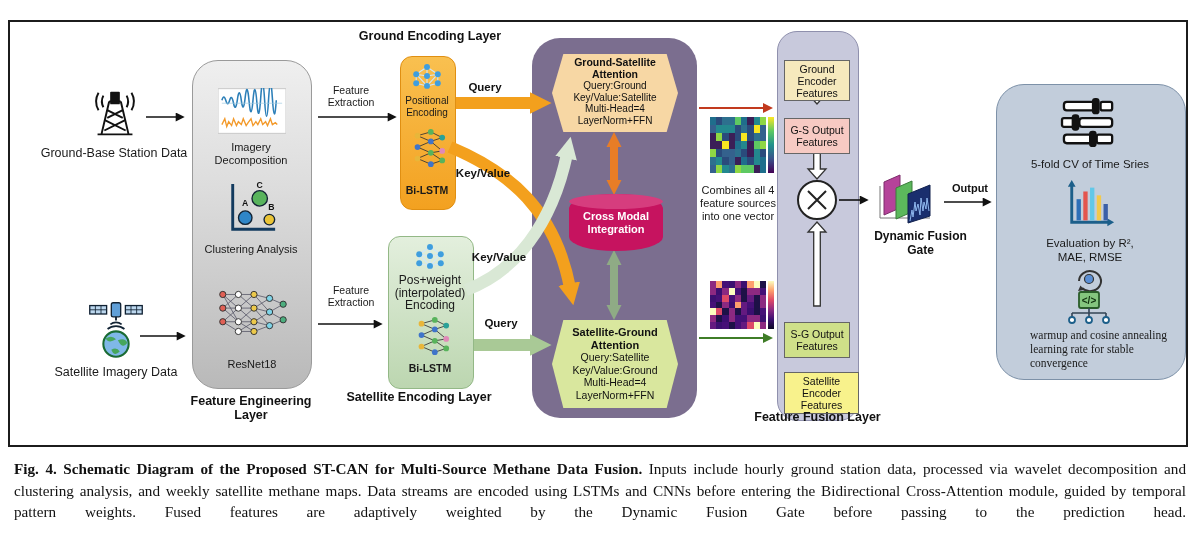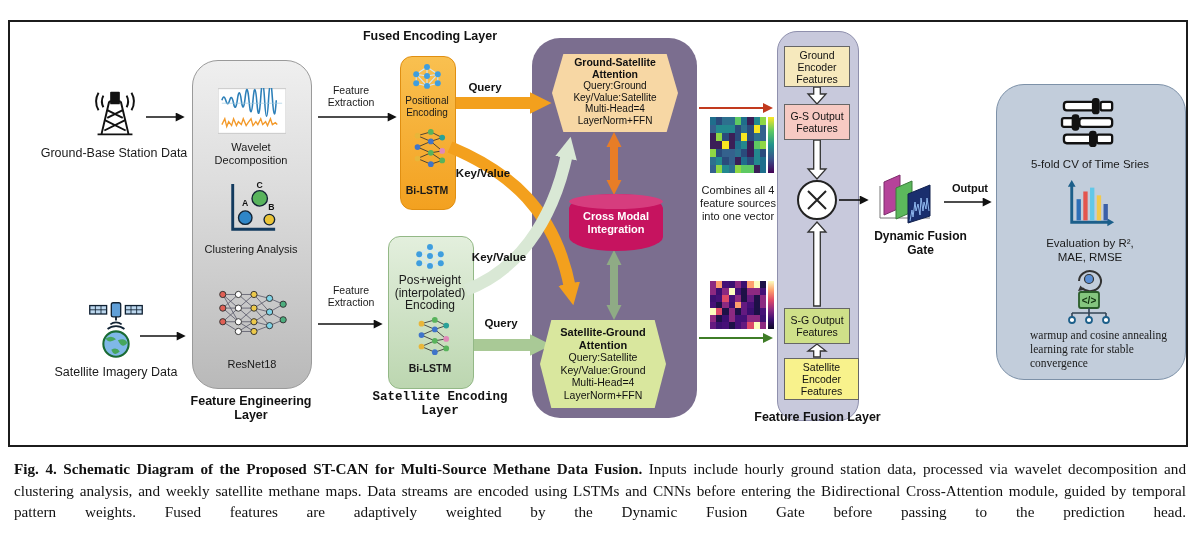--- a/index.html
+++ b/index.html
@@ -21,21 +21,21 @@
   .hex1{background:#f7d7a4;}
   .hex2{background:#d9e79e;}
   .hex .hd{font-weight:bold;font-size:10.5px;line-height:11.5px;text-align:center;color:#111;}
   .hex .ln{font-size:10px;line-height:11.5px;text-align:center;color:#111;}
   .cylinder{background:#c6135f;border-radius:47px/14px;}
   .cylinder:before{content:"";position:absolute;left:0;right:0;top:0;height:15px;
                    background:#d63d7e;border-radius:50%;}
   .cyltext{position:absolute;left:0;right:0;top:16px;color:#fff;font-weight:bold;
            font-size:11px;line-height:12.5px;text-align:center;}
   .fbox{border:1px solid #666;font-size:10.5px;line-height:12px;text-align:center;
-        color:#111;display:flex;align-items:center;justify-content:center;padding:17px 2px;box-sizing:border-box;font-weight:500;}
+        color:#111;display:flex;align-items:center;justify-content:center;padding:17px 2px;box-sizing:border-box;font-weight:500;margin-top:14px;}
   .f-cream{background:#f6e9bd;} .f-pink{background:#f7cac3;} .f-grn{background:#cfe089;} .f-yel{background:#f8f28c;}
   .hm{display:flex;gap:2px;}
   .hm-grid{display:grid;grid-template-columns:repeat(9,1fr);grid-auto-rows:1fr;flex:1;height:100%;}
   .hm-grid i{display:block;}
   .cb{width:6px;height:100%;}
   .cb-vir{background:linear-gradient(180deg,#fde725,#5ec962,#21918c,#3b528b,#440154);}
   .cb-mag{background:linear-gradient(180deg,#fcfdbf,#fe9f6d,#de4968,#8c2981,#3b0f70,#0b0724);}
   .serif{font-family:"Liberation Serif","DejaVu Serif",serif;}
   .caption{font-family:"Liberation Serif","DejaVu Serif",serif;font-size:15.2px;line-height:21.5px;
            color:#111;text-align:justify;text-align-last:justify;}
@@ -139,21 +139,21 @@
     <path d="M21 41 q7 -4 11 1 q-8 5 -11 -1 Z M34 43 q8 -3 10 3 q-5 7 -10 -3 Z M27 53 q6 -3 9 2 q-6 6 -9 -2 Z" fill="#46a65c"></path>
   </svg>
   <div class="abs z3 small" style="left:36px;top:366px;width:160px;font-size:12.5px;font-weight:500;">Satellite Imagery Data</div>
 
   <svg class="abs z3" style="left:218px;top:88px;" width="68" height="46" viewBox="0 0 70 46">
     <rect width="70" height="46" fill="#fff" stroke="#c8c8c8"></rect>
     <path d="M4 12 q2 -7 4 0 t4 0 t4 3 t4 -4 t4 1 t4 -3 t4 4 t4 -1 t4 2 t4 -5 t4 3 t4 0 t4 -2 t4 2" stroke="#2c7fb8" stroke-width="1.6" fill="none"></path>
     <path d="M4 15 h62" stroke="#9ecae1" stroke-width="0.7" fill="none"></path>
     <path d="M4 37 l3 -6 2 8 2 -5 3 4 2 -7 3 7 2 -4 3 3 2 -6 3 7 2 -3 3 -4 2 7 3 -4 2 3 3 -6 2 6 3 -3 2 4 3 -7 2 6 3 -2 2 2" stroke="#f39a2b" stroke-width="1.4" fill="none"></path>
   </svg>
-  <div class="abs z3 small" style="left:194px;top:141px;width:114px;">Wavelet Decomposition</div>
+  <div class="abs z3 small" style="left:194px;top:141px;width:114px;">Imagery Decomposition</div>
 
   <svg class="abs z3" style="left:225px;top:180px;" width="54" height="58" viewBox="0 0 56 60">
     <path d="M8 4 V51 H52" stroke="#123a5e" stroke-width="3" fill="none"></path>
     <circle cx="21" cy="39" r="7" fill="#2f86c8" stroke="#123" stroke-width="1.4"></circle>
     <circle cx="36" cy="19" r="8" fill="#58b35c" stroke="#123" stroke-width="1.4"></circle>
     <circle cx="46" cy="41" r="5.5" fill="#eac437" stroke="#123" stroke-width="1.4"></circle>
     <text x="21" y="27" font-size="9" font-weight="bold" text-anchor="middle" fill="#111">A</text>
     <text x="36" y="8" font-size="9" font-weight="bold" text-anchor="middle" fill="#111">C</text>
     <text x="48" y="31" font-size="9" font-weight="bold" text-anchor="middle" fill="#111">B</text>
   </svg>
@@ -184,21 +184,21 @@
       <circle cx="70" cy="20" r="3.2" fill="#4cae7e"></circle>
         <circle cx="70" cy="36" r="3.2" fill="#4cae7e"></circle>
     </g>
   </svg>
   <div class="abs z3 small" style="left:210px;top:358px;width:84px;">ResNet18</div>
   <div class="abs z3 lbl" style="left:175px;top:394px;width:152px;">Feature Engineering Layer</div>
 
   <div class="abs z3 small" style="left:320px;top:84px;width:62px;font-size:10.5px;line-height:12px;">Feature Extraction</div>
   <div class="abs z3 small" style="left:320px;top:284px;width:62px;font-size:10.5px;line-height:12px;">Feature Extraction</div>
 
-  <div class="abs z3 lbl" style="left:340px;top:29px;width:180px;">Fused Encoding Layer</div>
+  <div class="abs z3 lbl" style="left:340px;top:29px;width:180px;">Ground Encoding Layer</div>
   <svg class="abs z3" style="left:409px;top:61px;" width="36" height="30" viewBox="0 0 40 32">
     <g stroke="#cfe7fa" stroke-width="1.2" fill="none">
       <path d="M20 6 L8 14 M20 6 L32 14 M20 6 L20 16 M8 14 L20 27 M32 14 L20 27 M8 14 L20 16 M32 14 L20 16 M20 16 L20 27 M8 14 L8 24 M32 14 L32 24 M8 24 L20 27 M32 24 L20 27"></path>
     </g>
     <g fill="#3f9ede">
       <circle cx="20" cy="6" r="3.3"></circle>
         <circle cx="8" cy="14" r="3.3"></circle>
         <circle cx="32" cy="14" r="3.3"></circle>
         <circle cx="20" cy="16" r="3.3"></circle>
         <circle cx="8" cy="24" r="3.3"></circle>
@@ -248,40 +248,40 @@
       <circle cx="10" cy="32" r="3" fill="#e8b63a"></circle>
     <circle cx="24" cy="4" r="3" fill="#58b35c"></circle>
       <circle cx="24" cy="14" r="3" fill="#3f74c9"></circle>
       <circle cx="24" cy="26" r="3" fill="#58b35c"></circle>
       <circle cx="24" cy="38" r="3" fill="#3f74c9"></circle>
     <circle cx="36" cy="10" r="3" fill="#2aa198"></circle>
       <circle cx="36" cy="24" r="3" fill="#e089b8"></circle>
       <circle cx="36" cy="34" r="3" fill="#58b35c"></circle>
   </svg>
   <div class="abs z3 small" style="left:404px;top:362px;width:52px;font-size:10.5px;font-weight:600;">Bi-LSTM</div>
-  <div class="abs z3 lbl" style="left:357px;top:390px;width:166px;font-family:Liberation Mono, monospace;">Satellite Encoding Layer</div>
+  <div class="abs z3 lbl" style="left:336px;top:390px;width:166px;">Satellite Encoding Layer</div>
 
   <div class="abs z3 lbl" style="left:460px;top:80px;width:50px;font-size:11.5px;">Query</div>
   <div class="abs z3 lbl" style="left:448px;top:166px;width:70px;font-size:11.5px;">Key/Value</div>
   <div class="abs z3 lbl" style="left:464px;top:250px;width:70px;font-size:11.5px;">Key/Value</div>
   <div class="abs z3 lbl" style="left:476px;top:316px;width:50px;font-size:11.5px;">Query</div>
 
   <div class="abs z3 hex hex1" style="left:552px;top:54px;width:126px;height:78px;padding-top:3px;box-sizing:border-box;">
     <div class="hd">Ground-Satellite Attention</div>
     <div class="ln">Query:Ground</div>
     <div class="ln">Key/Value:Satellite</div>
     <div class="ln">Multi-Head=4</div>
     <div class="ln">LayerNorm+FFN</div>
   </div>
 
   <div class="abs z3 cylinder" style="left:569px;top:194px;width:94px;height:57px;">
     <div class="cyltext">Cross Modal Integration</div>
   </div>
 
-  <div class="abs z3 hex hex2" style="left:540px;top:320px;width:126px;height:88px;padding-top:6px;box-sizing:border-box;">
+  <div class="abs z3 hex hex2" style="left:552px;top:320px;width:126px;height:88px;padding-top:6px;box-sizing:border-box;">
     <div class="hd" style="font-size:11px;line-height:12.5px;">Satellite-Ground Attention</div>
     <div class="ln" style="font-size:10.5px;line-height:12.5px;">Query:Satellite</div>
     <div class="ln" style="font-size:10.5px;line-height:12.5px;">Key/Value:Ground</div>
     <div class="ln" style="font-size:10.5px;line-height:12.5px;">Multi-Head=4</div>
     <div class="ln" style="font-size:10.5px;line-height:12.5px;">LayerNorm+FFN</div>
   </div>
 
   <div class="abs z3 hm" style="left:710px;top:117px;width:64px;height:56px;">
     <div class="hm-grid">
         <i style="background:#1f6e8c"></i>

